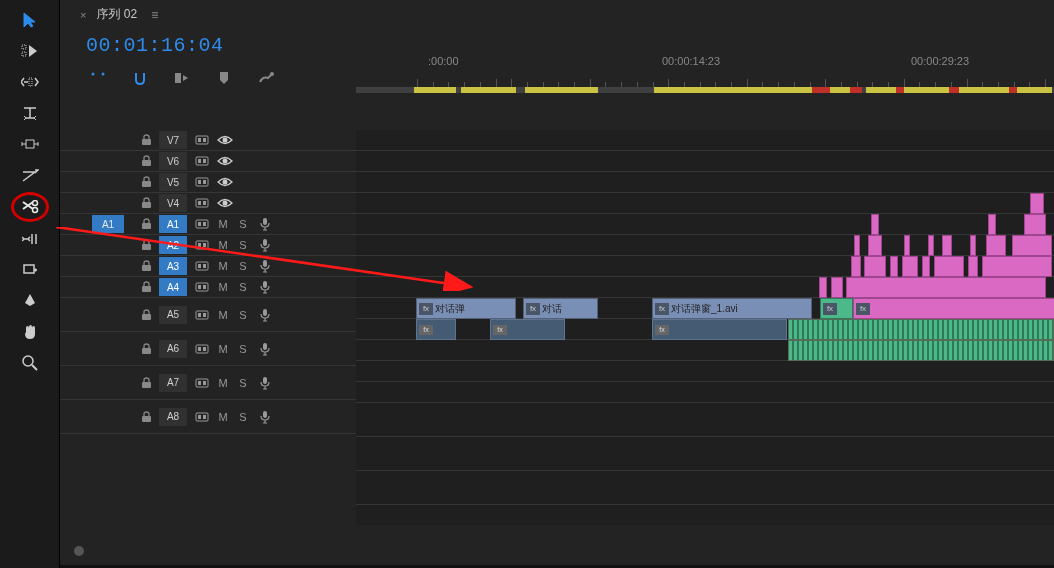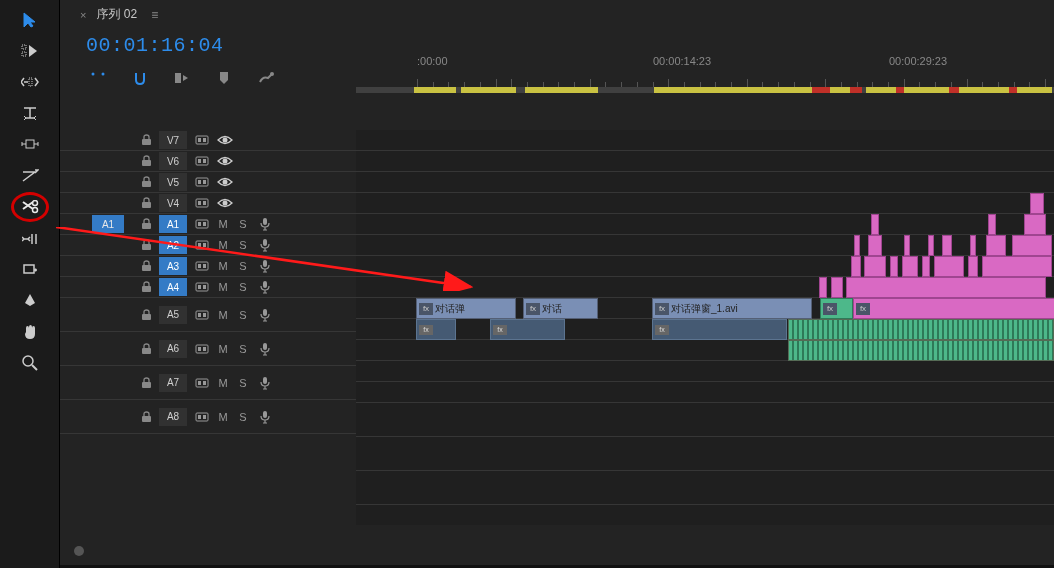--- a/index.html
+++ b/index.html
@@ -291,23 +291,23 @@
     <div class="tbtn">
         <svg width="16" height="14" viewBox="0 0 16 14">
           <path d="M2 11 Q5 5 10 7 L14 3" fill="none" stroke="#888" stroke-width="2"></path>
           <circle cx="14" cy="3" r="2" fill="#888"></circle>
         </svg>
       </div>
   </div>
 
   <div class="ruler-area">
     <div class="ruler-labels">
-      <span style="left:61px">:00:00</span>
-      <span style="left:297px">00:00:14:23</span>
-      <span style="left:533px">00:00:29:23</span>
+      <span style="left:72px">:00:00</span>
+      <span style="left:306px">00:00:14:23</span>
+      <span style="left:555px">00:00:29:23</span>
     </div>
     <div class="tick-row" id="ticks">
         <div class="tick" style="left: 61px; height: 8px;"></div>
         <div class="tick" style="left: 76.7px;"></div>
         <div class="tick" style="left: 92.4px;"></div>
         <div class="tick" style="left: 108.1px;"></div>
         <div class="tick" style="left: 123.8px;"></div>
         <div class="tick" style="left: 139.5px; height: 8px;"></div>
         <div class="tick" style="left: 155.2px; height: 8px;"></div>
         <div class="tick" style="left: 170.9px;"></div>

